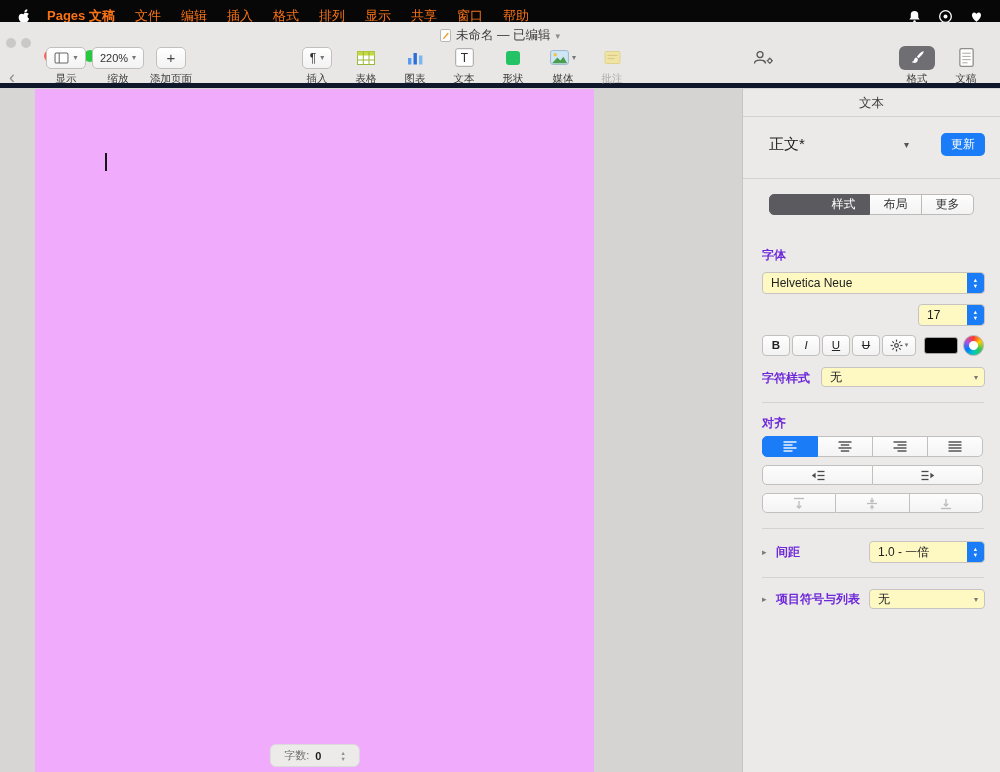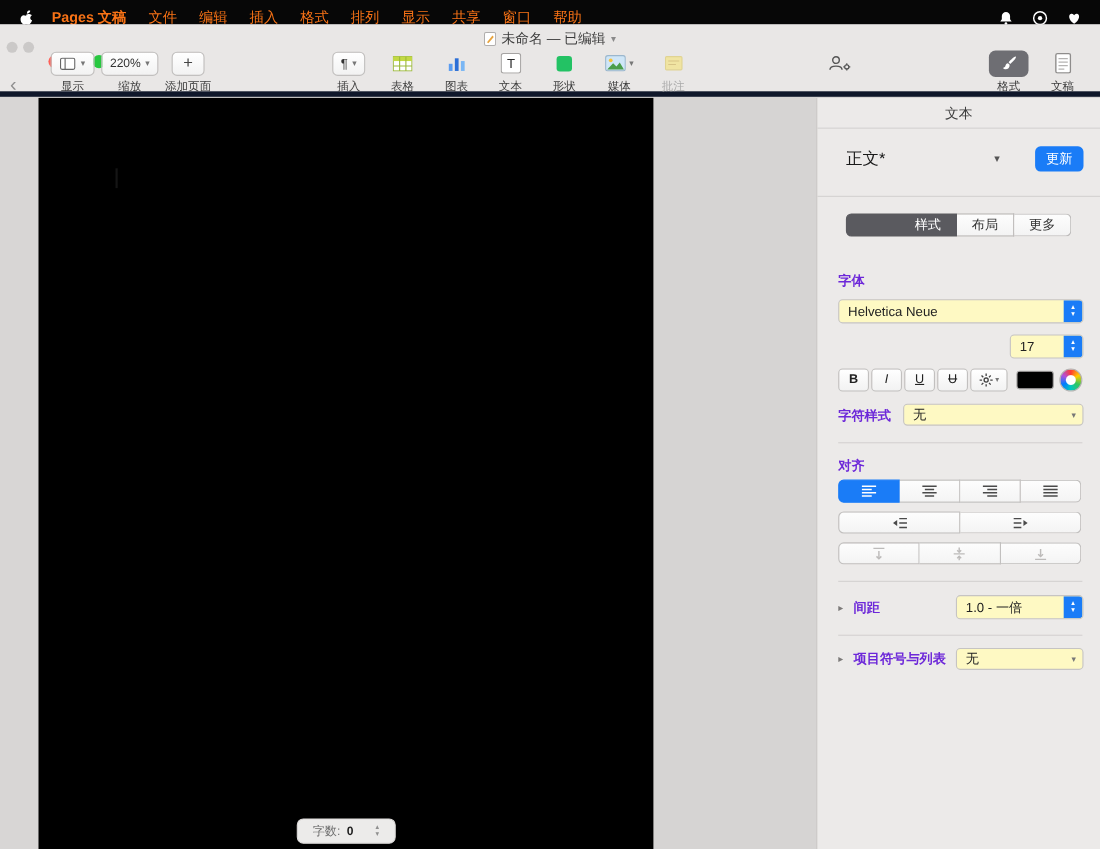--- a/index.html
+++ b/index.html
@@ -45,21 +45,21 @@
   .tb-collab{left:741px;gap:42px;} .tb-format{left:895px;} .tb-doc{left:944px;}
   .fmt-box{width:36px;height:24px;background:#6e6e73;border-radius:6px;display:flex;
     align-items:center;justify-content:center;}
   .plus-glyph{font-size:15px;color:#444;line-height:1;}
 
   
   .left-strip{position:absolute;top:89px;left:0;width:35px;bottom:0;background:#d8d6d5;}
   .back{position:absolute;top:68px;left:9px;font-size:18px;color:#8f8f8f;z-index:5;line-height:1;}
 
   
-  .doc{position:absolute;top:89px;left:35px;width:559px;bottom:0;background:#000000;}
+  .doc{position:absolute;top:89px;left:35px;width:559px;bottom:0;background:#f0abfc;}
   .caret{position:absolute;left:70px;top:64px;width:1.5px;height:18px;background:#151515;
     animation:blink 1.1s steps(1) infinite;}
   @keyframes blink{0%,55%{opacity:1}56%,100%{opacity:0}}
   .wordcount{position:absolute;bottom:5px;left:50%;transform:translateX(-50%);height:23px;
     background:#ecebea;border:1px solid #dddbda;border-radius:6px;display:flex;align-items:center;
     gap:6px;padding:0 14px;font-size:11px;color:#6e6e6e;}
   .wordcount .wc-num{font-weight:bold;color:#1c1c1c;}
   .wc-step{display:flex;flex-direction:column;align-items:center;margin-left:14px;color:#8f8f8f;}
   .wc-step span{font-size:6.5px;line-height:6px;}
 

